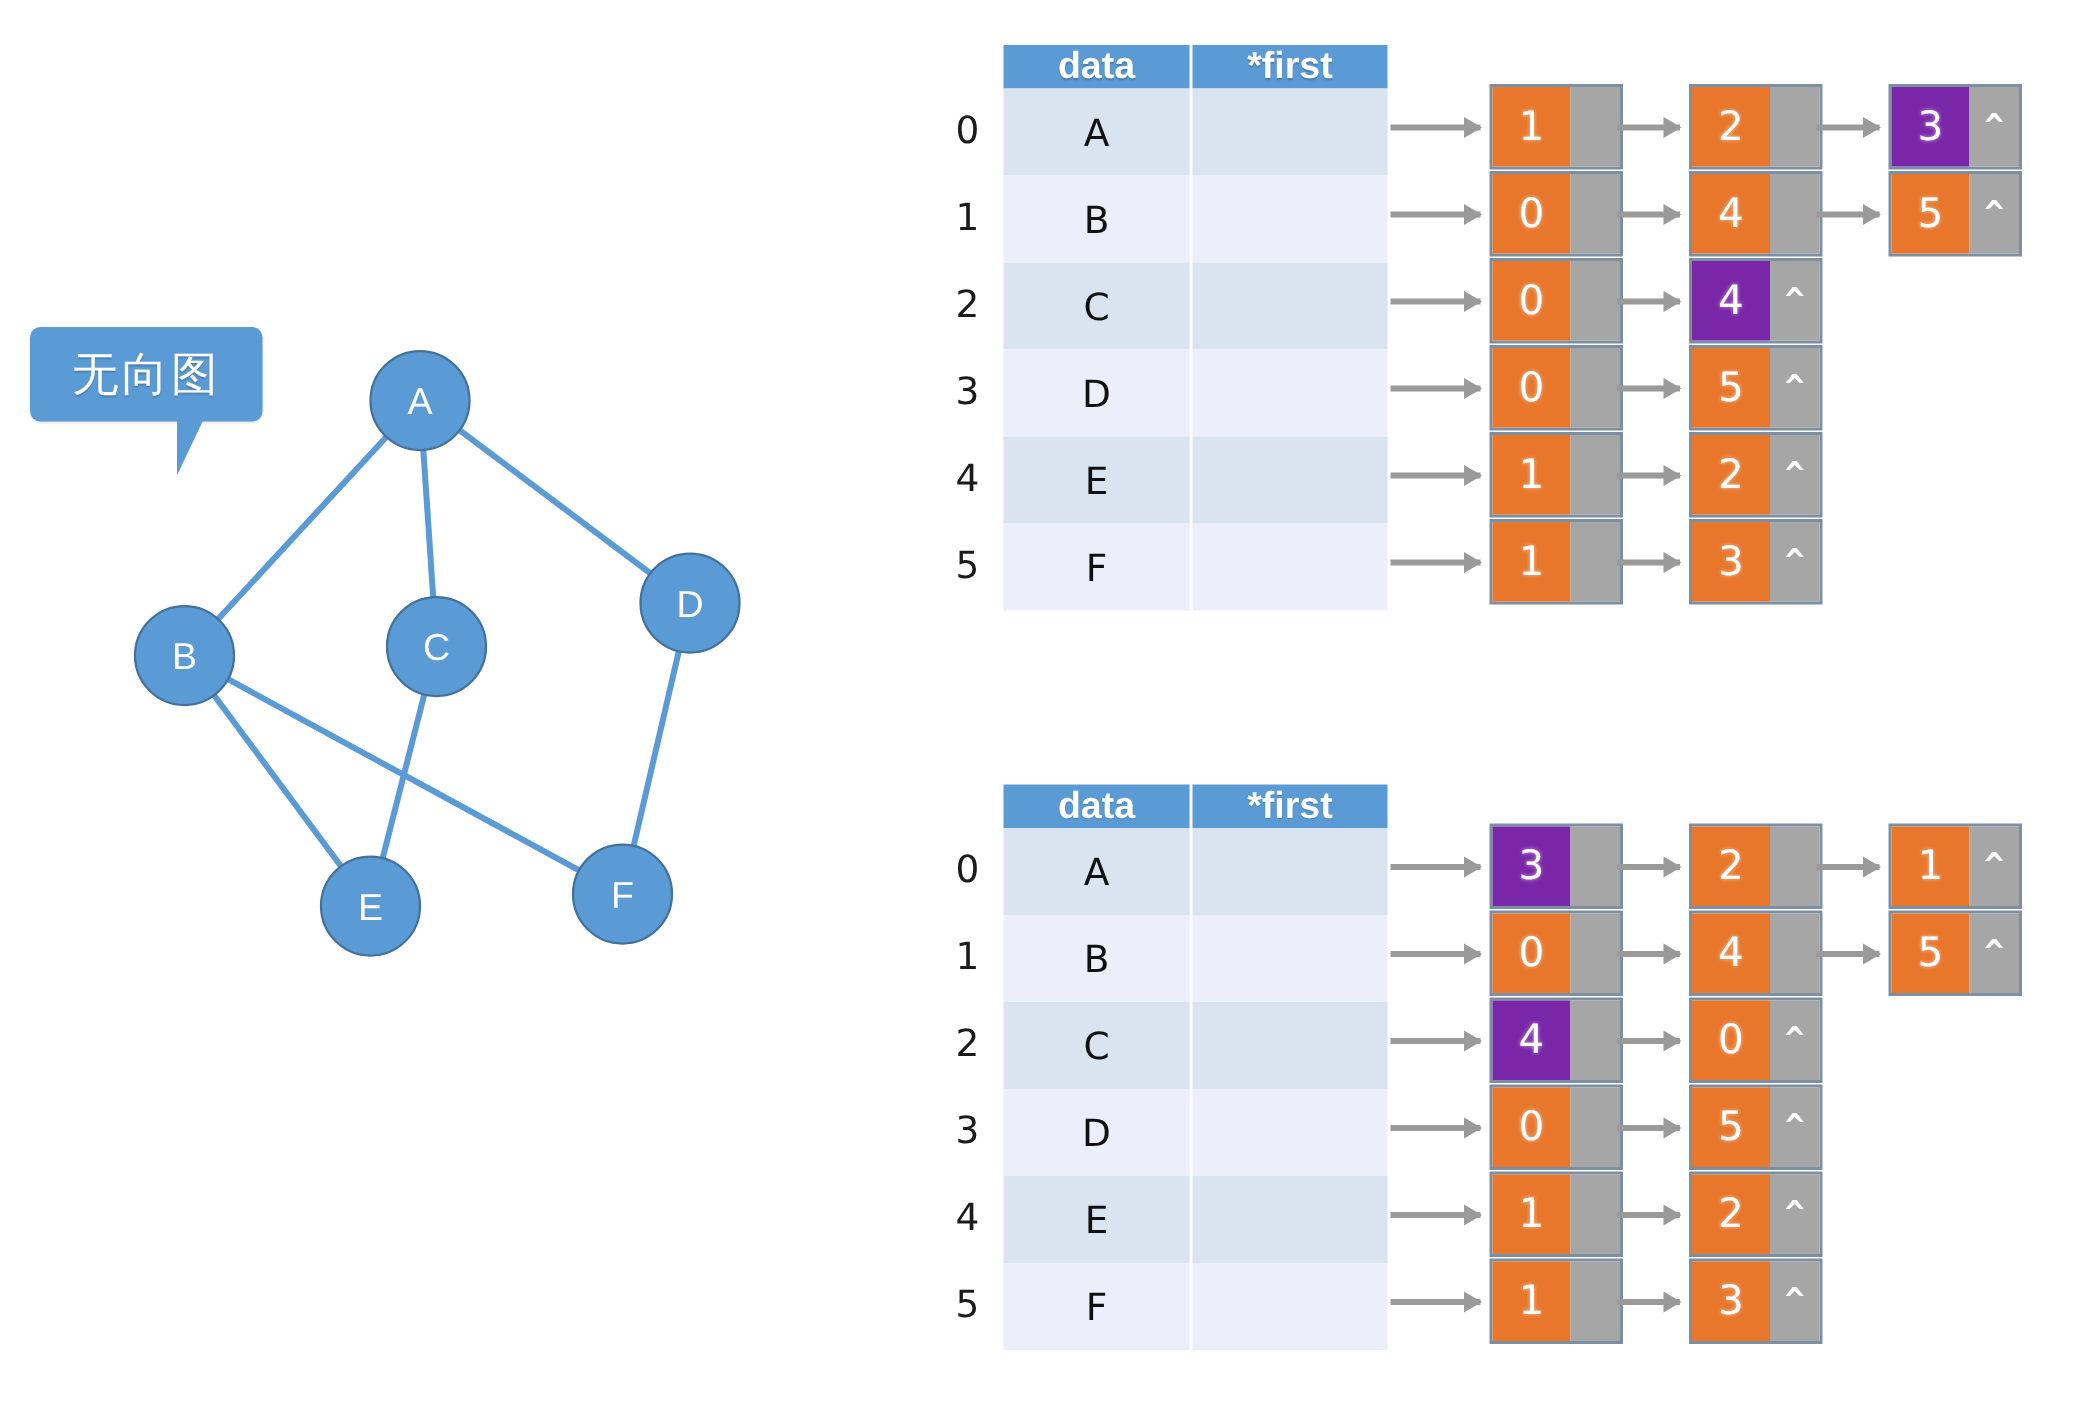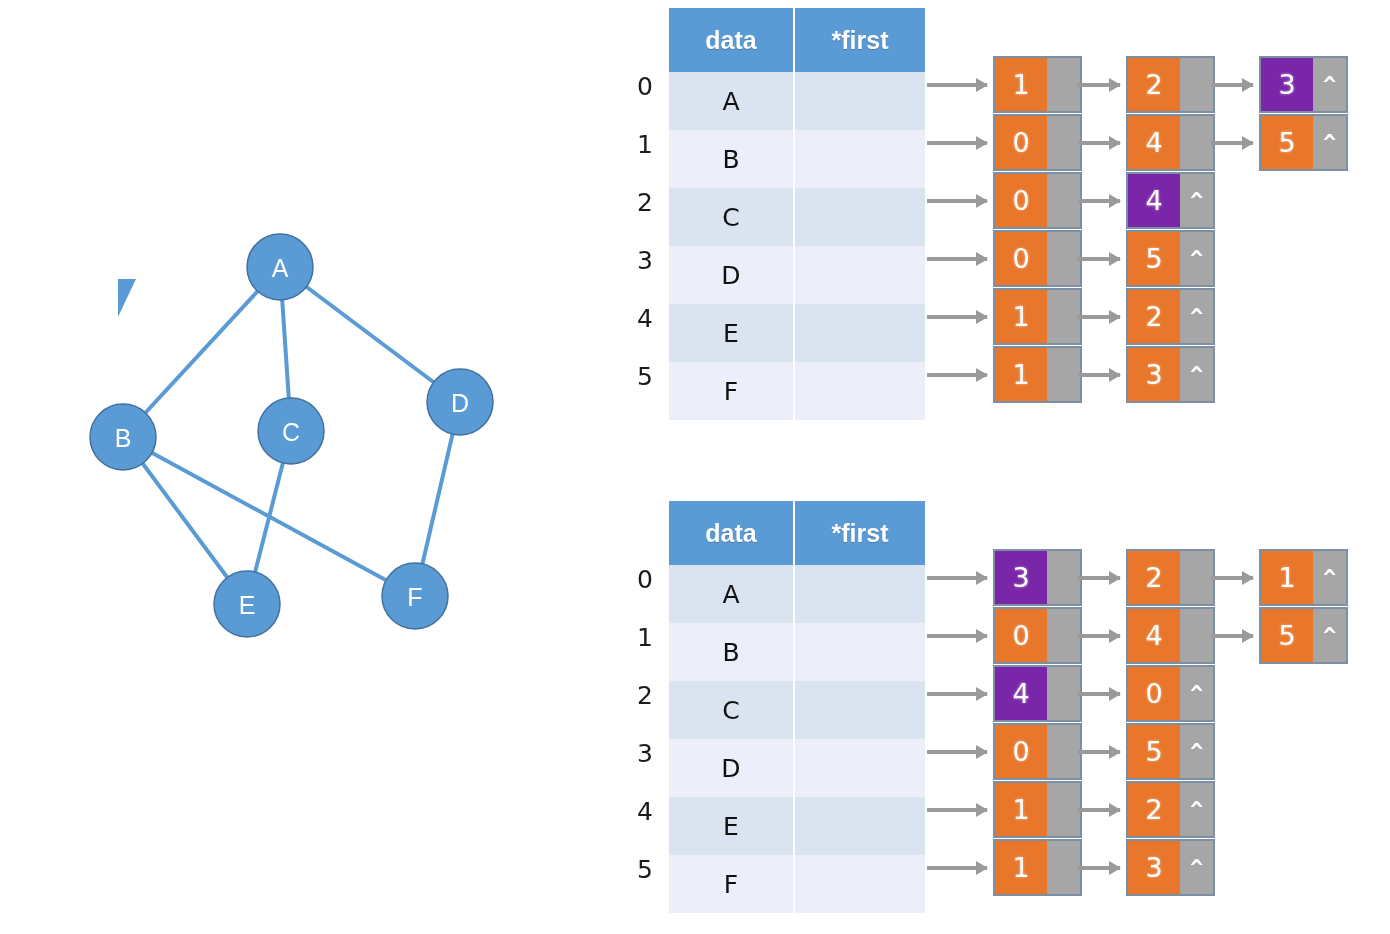--- a/index.html
+++ b/index.html
@@ -31,21 +31,21 @@
   .adj-block{position:absolute;}
 
   .idx-col{position:absolute;left:0;top:0;width:36px;}
   .idx-cell{
     height:58px;line-height:58px;text-align:center;
     font-size:25px;color:#1b1b1b;
     font-family:"DejaVu Sans", sans-serif;
   }
 
   .table-wrap{position:absolute;left:42px;top:0;width:256px;}
-  .thead{display:flex;height:64px;}
+  .thead{display:flex;height:51px;align-items:flex-end;}
   .th{
     background:#5b9bd5;color:#ffffff;
     font-size:25px;font-weight:bold;
     display:flex;align-items:center;justify-content:center;
     font-family:"Liberation Sans", sans-serif;
     text-shadow:0 1px 1px rgba(0,0,0,.20);
   }
   .th.c1{width:124px;margin-right:2px;}
   .th.c2{width:130px;}
   .trow{display:flex;height:58px;}
@@ -126,20 +126,26 @@
             <circle cx="247" cy="604" r="33" fill="#5b9bd5" stroke="#41719c" stroke-width="1.5"></circle>
             <text x="247" y="605" class="node-label">E</text>
           </g>
           <g>
             <circle cx="415" cy="596" r="33" fill="#5b9bd5" stroke="#41719c" stroke-width="1.5"></circle>
             <text x="415" y="597" class="node-label">F</text>
           </g>
         </g>
     </svg>
 
+    <div style="position:absolute;left:20px;top:218px;width:155px;height:63px;
+                background:#5b9bd5;border-radius:7px;
+                display:flex;align-items:center;justify-content:center;
+                box-shadow:0 1px 2px rgba(0,0,0,.12);">
+      <span class="callout-text">无向图</span>
+    </div>
     <div style="position:absolute;left:118px;top:279px;width:0;height:0;
                 border-left:18px solid #5b9bd5;
                 border-right:26px solid transparent;
                 border-bottom:38px solid transparent;"></div>
   </div>
 
   <div id="blocks-root">
       <div class="adj-block" style="left: 627px; top: 8px;">
         <div class="idx-col" style="top: 50px;">
           <div class="idx-cell">0</div>

